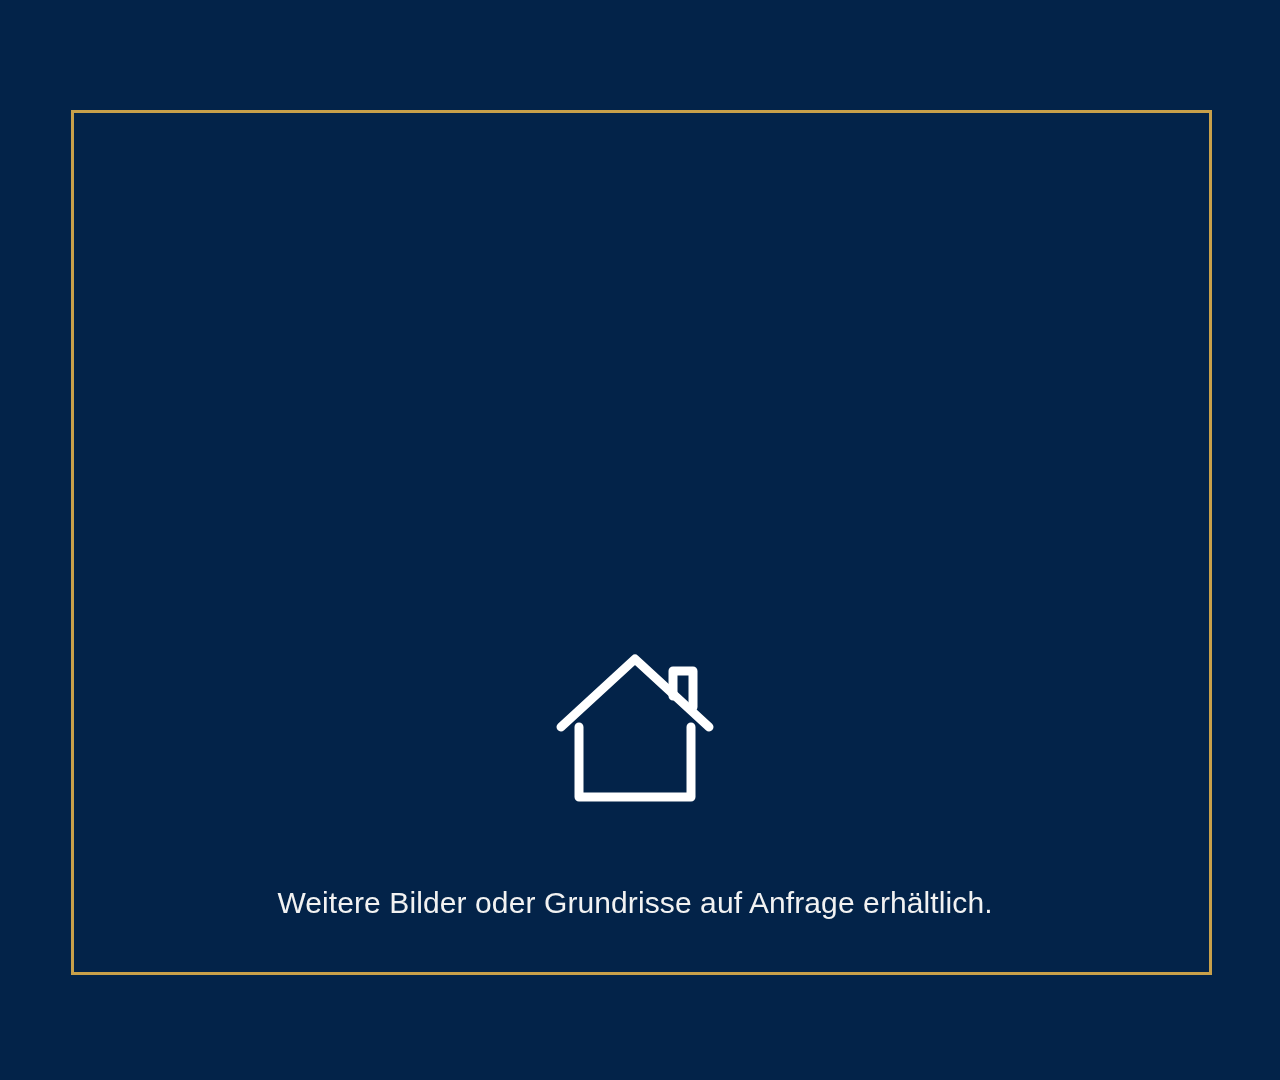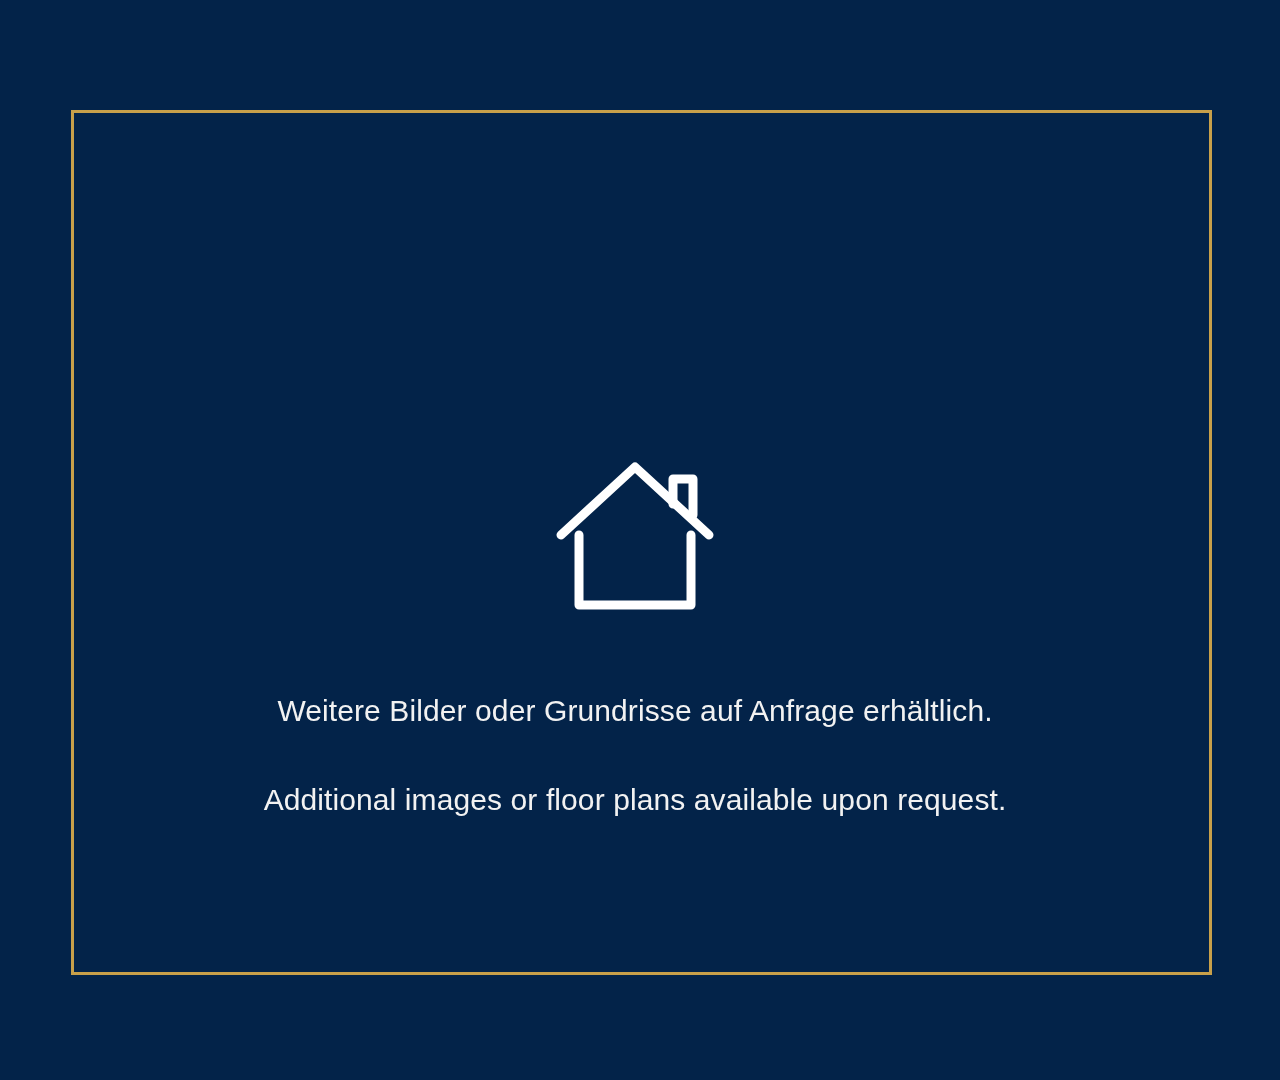--- a/index.html
+++ b/index.html
@@ -39,21 +39,21 @@
 
   #content-stack {
     position: absolute;
     left: 71px;
     top: 110px;
     width: 1128px;
     height: 865px;
     display: flex;
     flex-direction: column;
     align-items: center;
-    justify-content: center;
+    justify-content: flex-end;
   }
 
   #house-icon {
     margin-top: 187px;
     width: 160px;
     height: 160px;
     display: block;
   }
 
   #message-block {
@@ -88,17 +88,16 @@
 
       <path d="M 6 78 L 80 10 L 154 78"></path>
 
       <path d="M 118 47 L 118 22 L 138 22 L 138 58"></path>
 
       <path d="M 24 78 L 24 148 L 136 148 L 136 78"></path>
     </svg>
 
     <div id="message-block">
       <div id="message-line-de" class="message-line">Weitere Bilder oder Grundrisse auf Anfrage erhältlich.</div>
-      <div id="message-line-en" class="message-line">Additional images or floor plans available upon request.</div>
     </div>
 
   </div>
 </div>
 
 </body></html>

